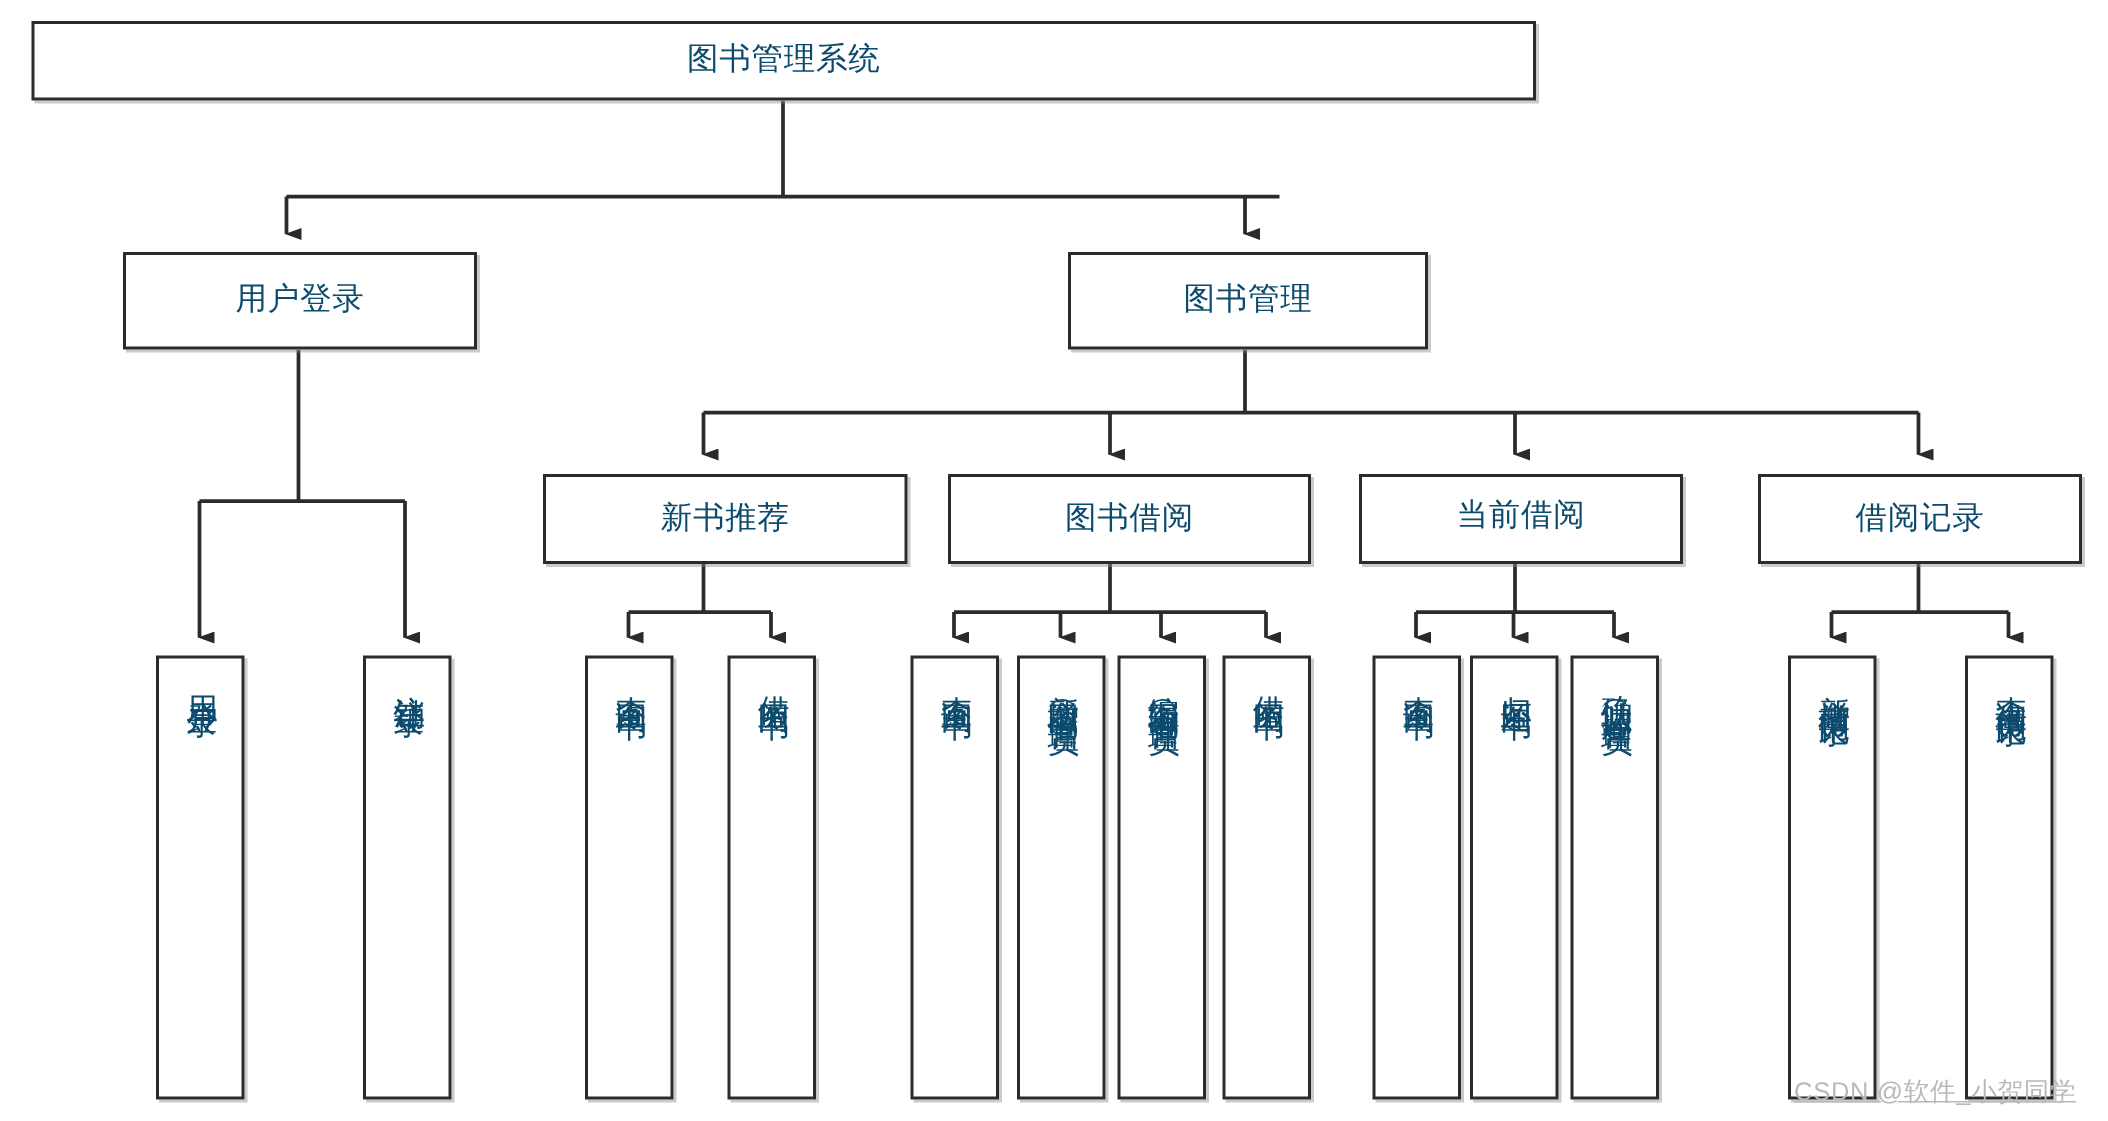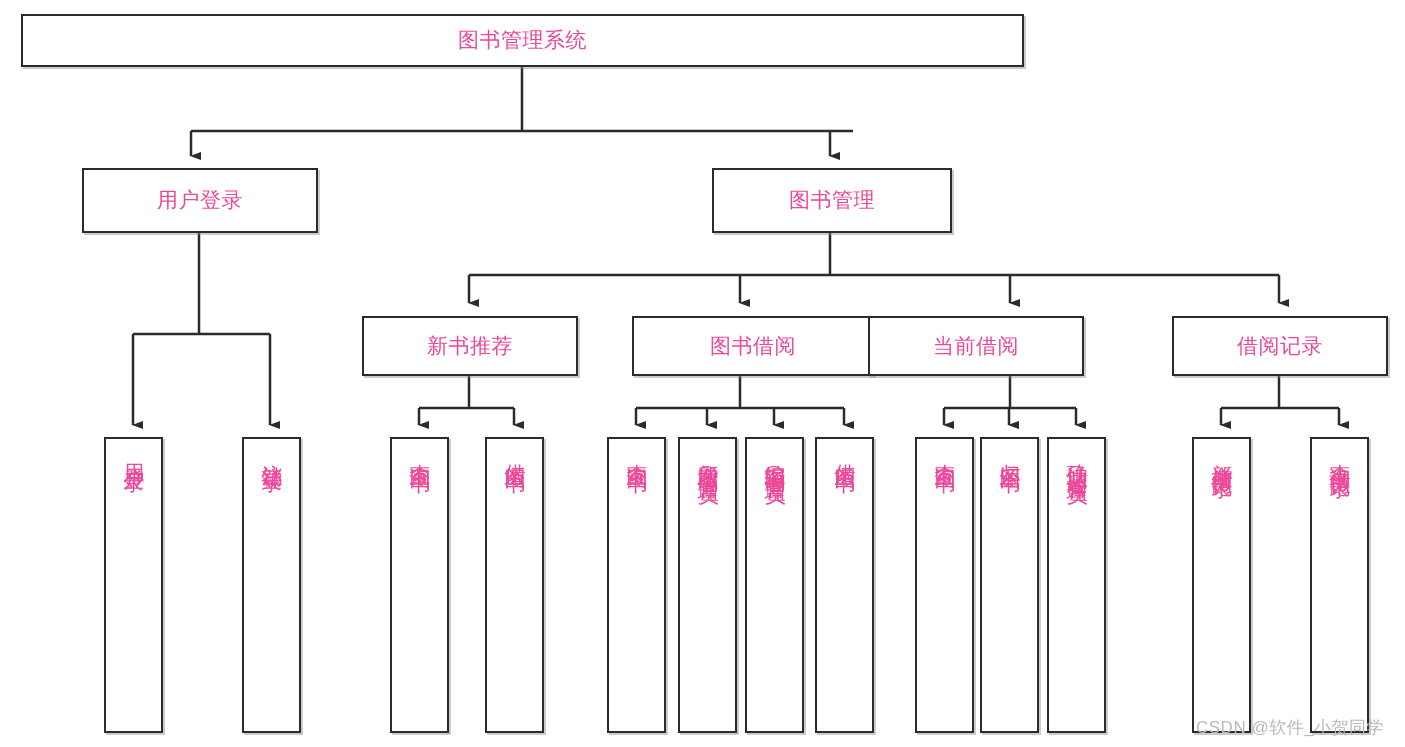--- a/index.html
+++ b/index.html
@@ -29,21 +29,21 @@
     position: absolute;
     box-sizing: border-box;
     background: #ffffff;
     border: 2.5px solid #2b2b2b;
     display: flex;
     align-items: center;
     justify-content: center;
     box-shadow: 2px 2px 0 rgba(140,140,140,0.45);
   }
   .node .lbl {
-    color: #ec4899;
+    color: #0c4a6e;
     font-size: 21px;
     line-height: 1.18;
     letter-spacing: 0.5px;
     text-align: right;
     white-space: nowrap;
   }
   .node.vertical {
     align-items: flex-start;
     padding-top: 8px;
   }
@@ -123,27 +123,27 @@
     <span class="lbl">图书管理系统</span>
   </div>
 
   <div class="node" style="left:82px; top:168px; width:236px; height:65px;">
     <span class="lbl">用户登录</span>
   </div>
   <div class="node" style="left:712px; top:168px; width:240px; height:65px;">
     <span class="lbl">图书管理</span>
   </div>
 
-  <div class="node" style="left:362px; top:316px; width:216px; height:60px;">
+  <div class="node" style="left:362px; top:316px; width:243px; height:60px;">
     <span class="lbl">新书推荐</span>
   </div>
   <div class="node" style="left:632px; top:316px; width:242px; height:60px;">
     <span class="lbl">图书借阅</span>
   </div>
-  <div class="node" style="left:868px; top:316px; width:216px; height:60px;">
+  <div class="node" style="left:906px; top:316px; width:216px; height:60px;font-family:Liberation Mono, monospace;">
     <span class="lbl">当前借阅</span>
   </div>
   <div class="node" style="left:1172px; top:316px; width:216px; height:60px;">
     <span class="lbl">借阅记录</span>
   </div>
 
   <div class="node vertical" style="left:104px; top:437px; width:59px; height:296px;">
     <span class="lbl">用户登录</span>
   </div>
   <div class="node vertical" style="left:242px; top:437px; width:59px; height:296px;">
@@ -180,15 +180,15 @@
     <span class="lbl">确认归还（管理员）</span>
   </div>
 
   <div class="node vertical" style="left:1192px; top:437px; width:59px; height:296px;">
     <span class="lbl">新增借阅记录</span>
   </div>
   <div class="node vertical" style="left:1310px; top:437px; width:59px; height:296px;">
     <span class="lbl">查询借阅记录</span>
   </div>
 
-  <div class="watermark" style="left:1196px; top:716px;">CSDN @软件_小贺同学</div>
+  <div class="watermark" style="left:1196px; top:716px;text-decoration:underline;">CSDN @软件_小贺同学</div>
 
 </div>
 
 </body></html>

